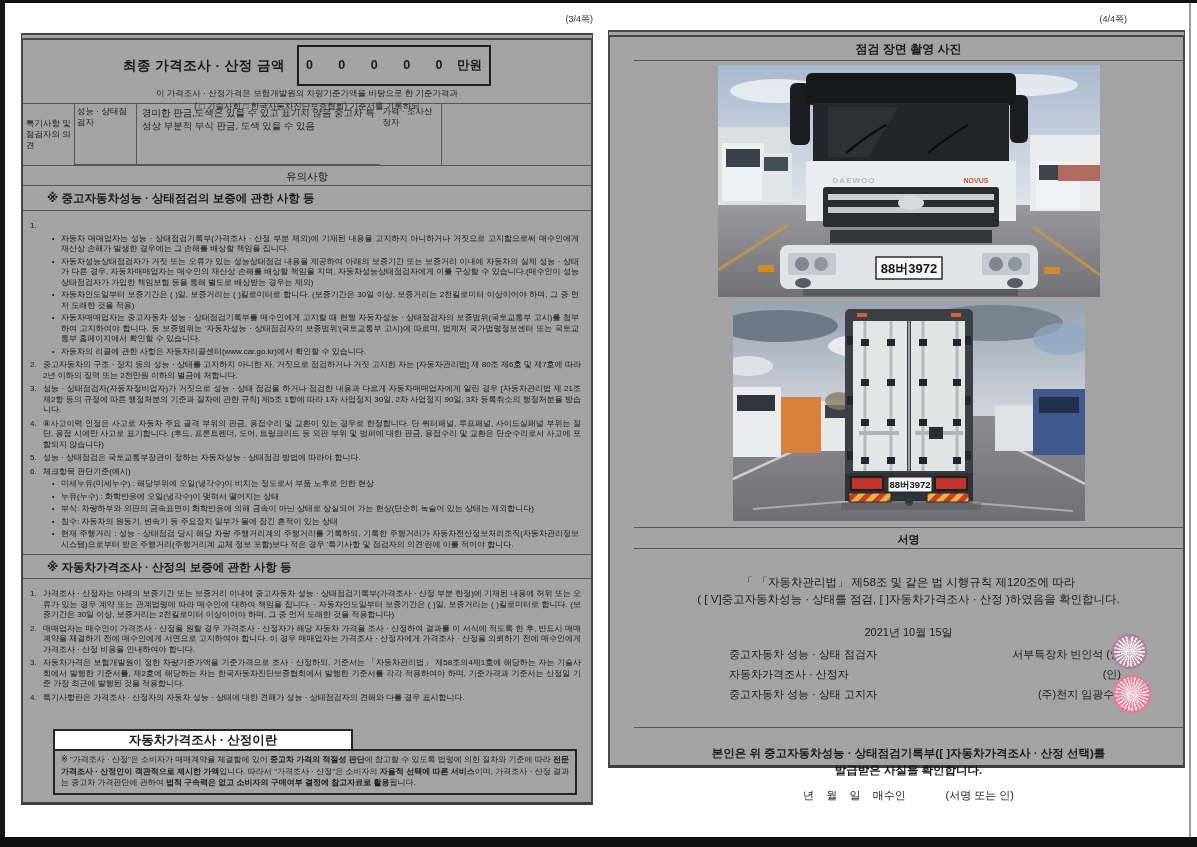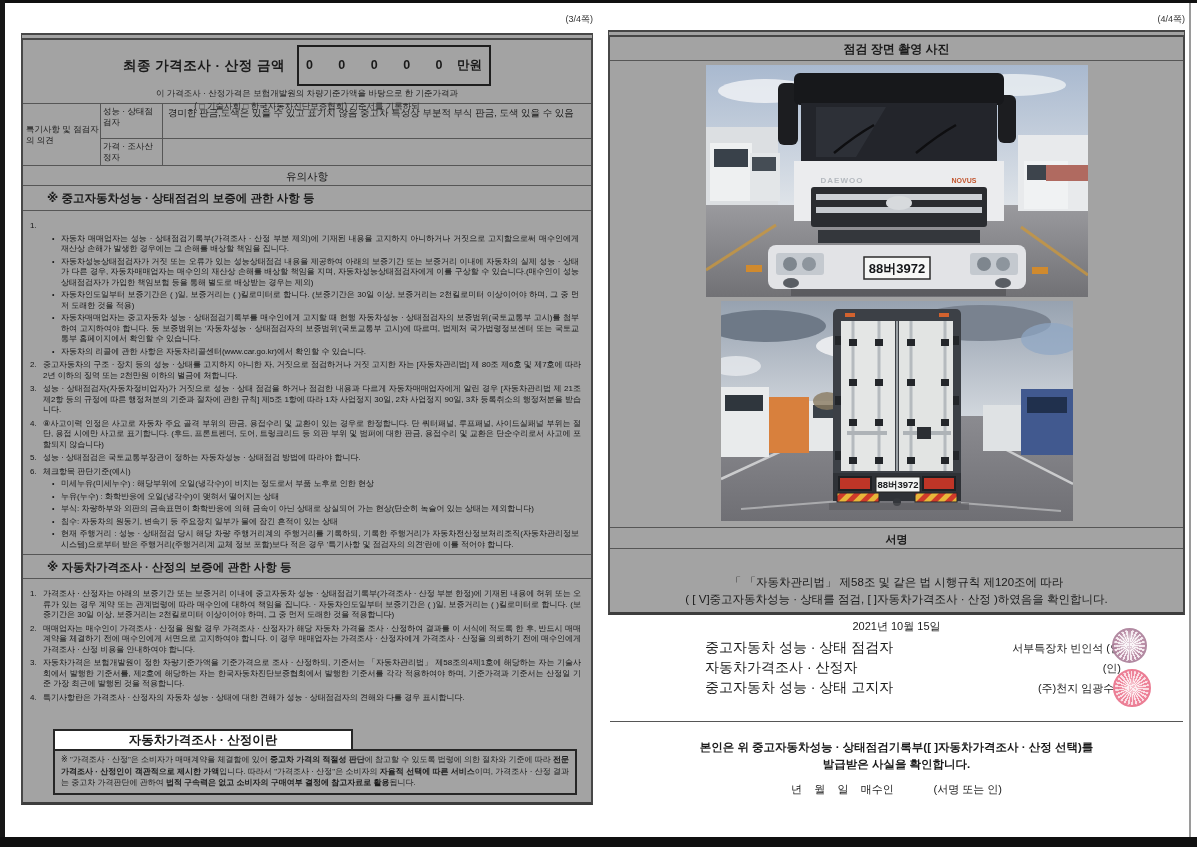--- a/index.html
+++ b/index.html
@@ -9,40 +9,40 @@
     font-family:"Liberation Sans","DejaVu Sans",sans-serif; color:#1a1a1a;
     -webkit-font-smoothing:antialiased;
   }
   .frame-top    { position:absolute; left:0; top:0; width:1197px; height:3px; background:#101010; }
   .frame-left   { position:absolute; left:0; top:0; width:5px; height:847px; background:#161616; }
   .frame-bottom { position:absolute; left:0; top:837px; width:1197px; height:10px; background:#101010; }
   .frame-right  { position:absolute; left:1189px; top:3px; width:2px; height:834px; background:#9a9a9a; }
 
   .pageno { position:absolute; font-size:9px; color:#333; width:80px; text-align:right; }
   #pageno-left  { left:513px; top:13px; }
-  #pageno-right { left:1105px; top:13px; }
+  #pageno-right { left:1047px; top:13px; }
 
   .page {
     position:absolute; background:#a3a3a3;
     border:2px solid #474747; border-top:7px double #474747; border-bottom:3px solid #3d3d3d;
   }
   #page-left  { left:21px;  top:33px; width:572px; height:772px; }
-  #page-right { left:608px; top:30px; width:577px; height:585px; }
+  #page-right { left:608px; top:30px; width:577px; height:738px;padding-left:24px; }
 
   
   .price-section { height:64px; border-bottom:1px solid #565656; text-align:center; padding-top:5px; }
   .price-row { display:flex; justify-content:center; align-items:center; gap:12px; }
   .price-title { font-size:13.5px; font-weight:bold; letter-spacing:.5px; }
   .price-box { border:2px solid #1e1e1e; padding:10px 7px; font-size:12.5px; font-weight:bold; line-height:17px; white-space:pre; }
   .price-box .digits { letter-spacing:11px; }
   .price-note { font-size:8.5px; line-height:11px; color:#222; margin-top:2px; }
 
   .opinion-table { display:flex; height:62px; border-bottom:1px solid #565656; font-size:8.5px; }
-  .op-col1 { width:78px; flex:none; border-right:1px solid #565656; display:flex; align-items:center; padding-left:3px; line-height:11px; }
-  .op-right { flex:1; display:flex; flex-direction:column; }
+  .op-col1 { width:52px; flex:none; border-right:1px solid #565656; display:flex; align-items:center; padding-left:3px; line-height:11px; }
+  .op-right { flex:1; display:flex; flex-direction:row; }
   .op-row { display:flex; flex:1; }
   .op-row.first { border-bottom:1px solid #565656; flex:1.45; }
   .op-label { width:62px; flex:none; border-right:1px solid #565656; padding:2px 2px; line-height:11px; }
   .op-value { flex:1; padding:2px 5px; font-size:9.5px; line-height:13px; }
 
   .notice-header { height:20px; line-height:20px; border-bottom:1px solid #565656; text-align:center; font-weight:normal; font-size:10.5px; }
   .sec-title { height:25px; border-bottom:1px solid #565656; font-weight:bold; font-size:11.5px; padding:5px 0 0 24px; }
   .sec-title2 { border-top:1px solid #565656; }
 
   .list-body { padding:7px 10px 4px 7px; font-size:8px; line-height:10.5px; color:#141414; }
@@ -60,24 +60,24 @@
   .def-body .bd { font-weight:bold; }
 
   
   .photo-header { height:24px; line-height:24px; border-bottom:1px solid #565656; text-align:center; font-weight:bold; font-size:12px; }
   .photos { text-align:center; }
   .photo { display:block; margin:4px auto 0 auto; }
 
   .sign-header { border-top:1px solid #565656; border-bottom:1px solid #565656; height:22px; line-height:22px; margin-top:6px;
                  text-align:center; font-weight:bold; font-size:11px; }
   .confirm { text-align:center; font-weight:normal; font-size:11.5px; line-height:17px; margin-top:25px; }
-  .sign-date { text-align:center; font-size:11px; margin-top:11px; }
+  .sign-date { text-align:center; font-size:11px; margin-top:17px; }
   .signers { position:relative; margin:4px 62px 0 95px; }
   .sign-row { display:flex; height:20px; align-items:center; }
-  .sign-label { font-size:14px; width:235px; flex:none; }
+  .sign-label { font-size:11px; width:235px; flex:none; }
   .sign-value { flex:1; text-align:right; font-size:11px; white-space:pre; }
   .stamp { position:absolute; border-radius:50%; z-index:3; }
   #stamp-inspector { width:35px; height:35px; right:-26px; top:-10px;
     background:radial-gradient(circle at 50% 45%, rgba(255,255,255,.55) 0 28%, rgba(255,255,255,0) 55%),
                repeating-conic-gradient(#b586a0 0deg 8deg, #f4e8ef 8deg 16deg);
     border:2px solid #aa7e98; opacity:.9; }
   #stamp-notifier { width:38px; height:38px; right:-30px; top:31px;
     background:radial-gradient(circle at 50% 50%, rgba(255,255,255,.5) 0 20%, rgba(255,255,255,0) 50%),
                repeating-conic-gradient(#ee7f96 0deg 7deg, #fbdde4 7deg 14deg);
     border:2px solid #ea7890; opacity:.95; }

